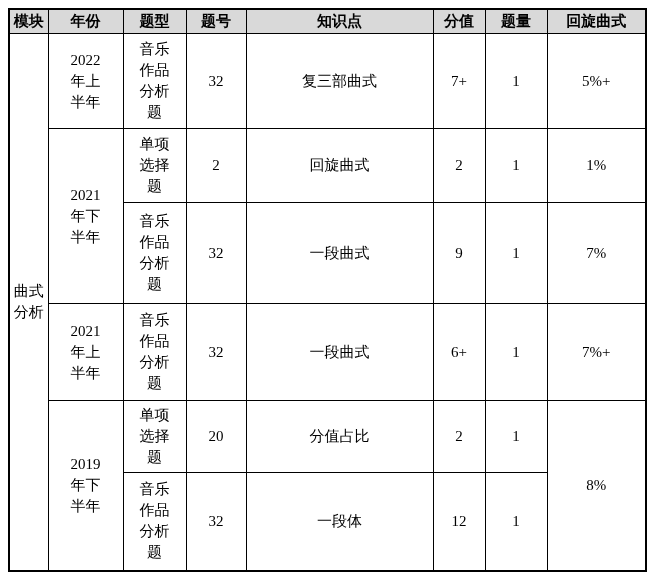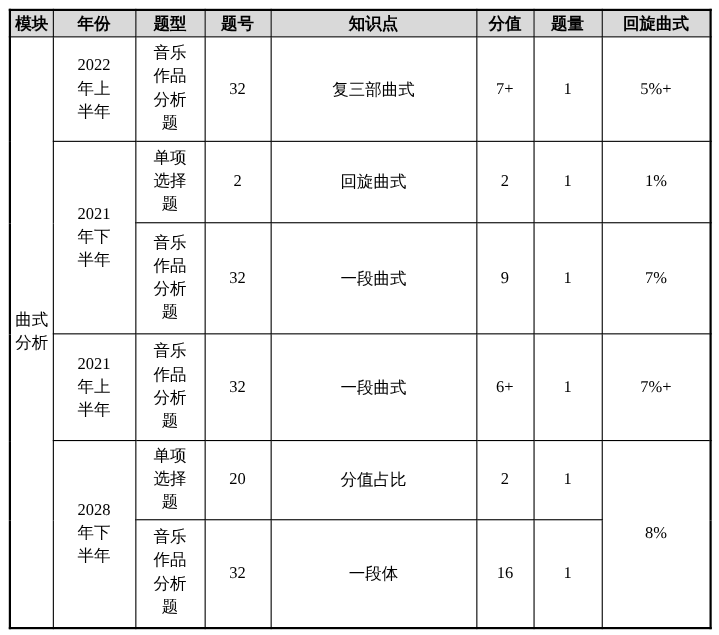--- a/index.html
+++ b/index.html
@@ -118,36 +118,36 @@
 作品
 分析
 题</td>
       <td>32</td>
       <td>一段曲式</td>
       <td>6+</td>
       <td>1</td>
       <td>7%+</td>
     </tr>
     <tr class="r5">
-      <td rowspan="2" class="ml">2028
+      <td rowspan="2" class="ml">2019
 年下
 半年</td>
       <td class="ml">单项
 选择
 题</td>
       <td>20</td>
       <td>分值占比</td>
       <td>2</td>
       <td>1</td>
       <td rowspan="2">8%</td>
     </tr>
     <tr class="r6">
       <td class="ml">音乐
 作品
 分析
 题</td>
       <td>32</td>
       <td>一段体</td>
-      <td>16</td>
+      <td>12</td>
       <td>1</td>
     </tr>
   </tbody>
 </table>
 
 </body></html>

